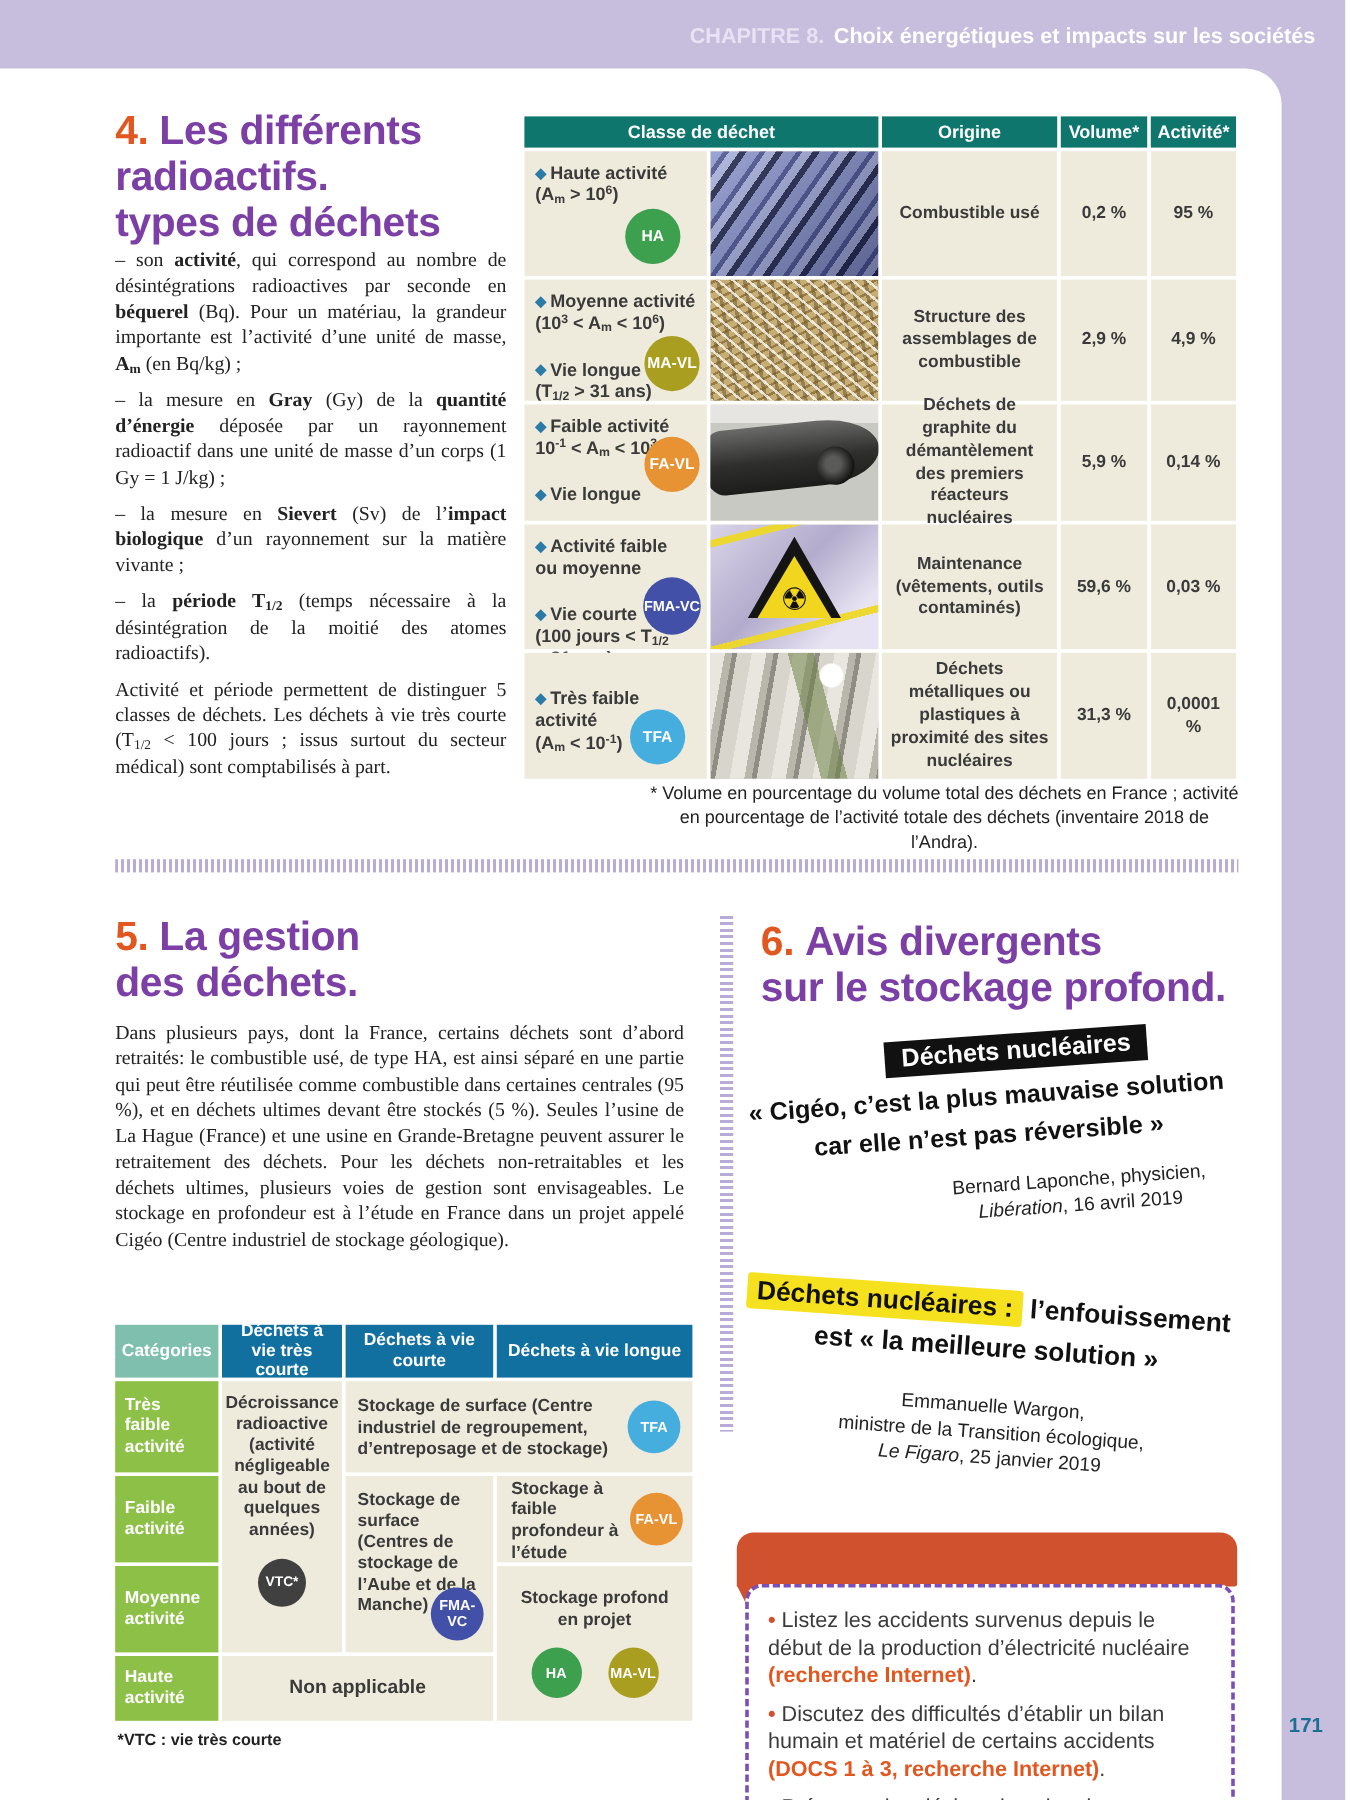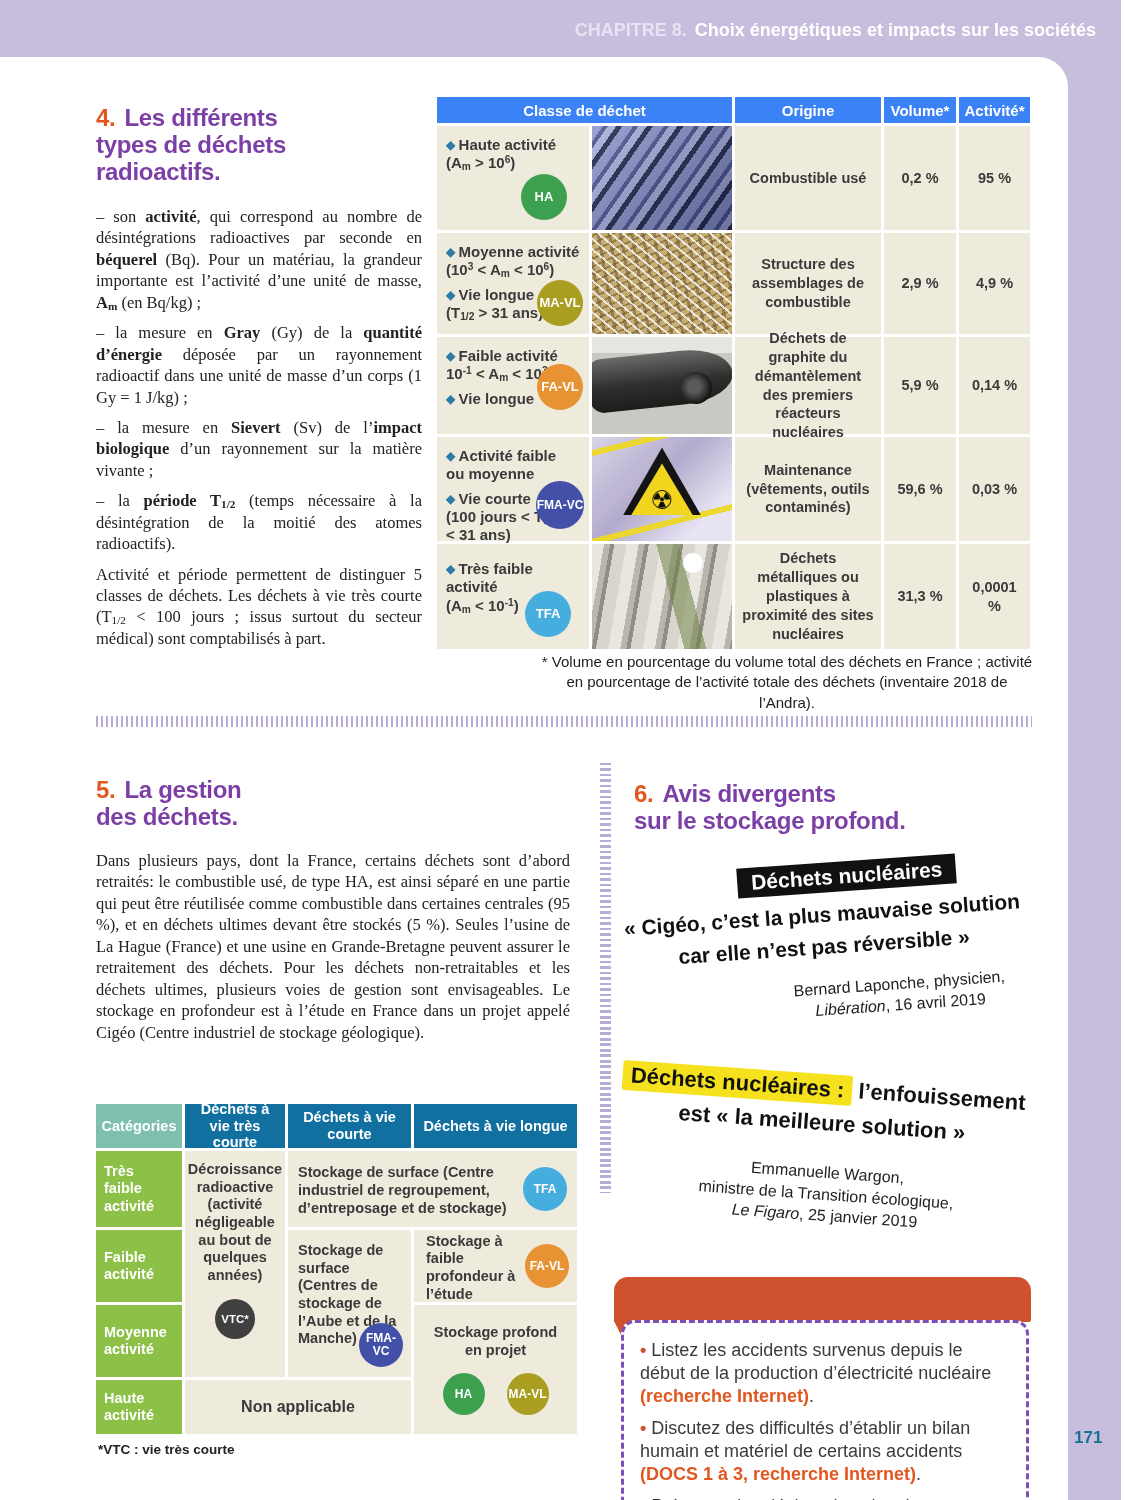--- a/index.html
+++ b/index.html
@@ -5,44 +5,44 @@
   html,body{margin:0;padding:0;}
   .page{position:relative;width:1121px;height:1500px;background:#c7bddd;overflow:hidden;
         font-family:"Liberation Sans",sans-serif;}
   .card{position:absolute;left:0;top:57px;width:1068px;height:1443px;background:#ffffff;
         border-top-right-radius:30px;}
   
   .chapter-header{position:absolute;top:20px;right:25px;font-size:18px;color:#fff;}
   .ch-label{color:#e9e2f4;font-weight:bold;margin-right:8px;}
   .ch-title{font-weight:bold;color:#ffffff;}
   
-  .sec-head{position:absolute;font-size:24px;font-weight:bold;color:#7c3fa5;line-height:1.13;letter-spacing:-0.3px;margin-top:14px;}
+  .sec-head{position:absolute;font-size:34px;font-weight:bold;color:#7c3fa5;line-height:1.13;letter-spacing:-0.3px;}
   .sec-head .num{color:#e2571f;margin-right:9px;}
   
   .body-col{position:absolute;font-family:"Liberation Serif",serif;font-size:16.5px;
             line-height:1.3;color:#222;text-align:justify;}
   .body-col p{margin:0 0 9px 0;}
   .b{font-weight:bold;}
   .sb{vertical-align:-0.22em;font-size:0.68em;line-height:0;}
   .sp{vertical-align:0.5em;font-size:0.68em;line-height:0;}
   .dia{color:#2b7ba6;font-size:0.8em;position:relative;top:-1px;}
   .or{color:#e2571f;font-weight:bold;}
   .dot{color:#d0512e;font-weight:bold;}
   .it{font-style:italic;}
   .xb{text-shadow:0.5px 0 currentColor,-0.5px 0 currentColor;}
   
   .t1{position:absolute;left:437px;top:97px;display:grid;
       grid-template-columns:152px 140px 146px 72px 71px;
       grid-template-rows:26px 104px 101px 97px 104px 105px;gap:3px;}
-  .t1h{background:#3b82f6;color:#fff;font-weight:bold;font-size:15px;display:flex;
+  .t1h{background:#0f766e;color:#fff;font-weight:bold;font-size:15px;display:flex;
        align-items:center;justify-content:center;}
   .h-classe{grid-column:1/3;}
   .t1c{background:#eeebdc;color:#3a3a3a;}
   .classe{position:relative;padding:10px 4px 6px 9px;font-weight:bold;font-size:15px;line-height:1.22;}
-  .cl.g{margin-top:6px;}
+  .cl.g{margin-top:20px;}
   .photo-cell{overflow:hidden;position:relative;}
   .org,.val{display:flex;align-items:center;justify-content:center;text-align:center;
             font-weight:bold;font-size:14.5px;line-height:1.3;padding:0 6px;}
   .t1-footnote{position:absolute;left:540px;top:652px;width:494px;text-align:center;
                font-size:15px;color:#222;line-height:1.35;}
   
   .badge{border-radius:50%;color:#fff;font-weight:bold;display:flex;align-items:center;
          justify-content:center;text-align:center;line-height:1.05;flex:0 0 auto;}
   .b46{width:46px;height:46px;font-size:13px;}
   .b48{width:48px;height:48px;font-size:12px;}
@@ -136,22 +136,22 @@
 <body>
 
 <div class="page">
   <div class="chapter-header">
     <span class="ch-label">CHAPITRE 8.</span><span class="ch-title">Choix énergétiques et impacts sur les sociétés</span>
   </div>
   <div class="card"></div>
 
   <div class="sec-head" style="left:96px;top:90px;">
     <div><span class="num">4.</span><span>Les différents</span></div>
+    <div>radioactifs.</div>
     <div>types de déchets</div>
-    <div>radioactifs.</div>
   </div>
   <div class="body-col" style="left:96px;top:206px;width:326px;">
     <p><span>– son </span><span class="b">activité</span><span>, qui correspond au nombre de désintégrations radioactives par seconde en </span><span class="b">béquerel</span><span> (Bq). Pour un matériau, la grandeur importante est l’activité d’une unité de masse, </span><span class="b">A</span><span class="b sb">m</span><span> (en Bq/kg) ;</span></p>
     <p><span>– la mesure en </span><span class="b">Gray</span><span> (Gy) de la </span><span class="b">quantité d’énergie</span><span> déposée par un rayonnement radioactif dans une unité de masse d’un corps (1 Gy = 1 J/kg) ;</span></p>
     <p><span>– la mesure en </span><span class="b">Sievert</span><span> (Sv) de l’</span><span class="b">impact biologique</span><span> d’un rayonnement sur la matière vivante ;</span></p>
     <p><span>– la </span><span class="b">période T</span><span class="b sb">1/2</span><span> (temps nécessaire à la désintégration de la moitié des atomes radioactifs).</span></p>
     <p><span>Activité et période permettent de distinguer 5 classes de déchets. Les déchets à vie très courte (T</span><span class="sb">1/2</span><span> &lt; 100 jours ; issus surtout du secteur médical) sont comptabilisés à part.</span></p>
   </div>
 
   <div class="t1">

